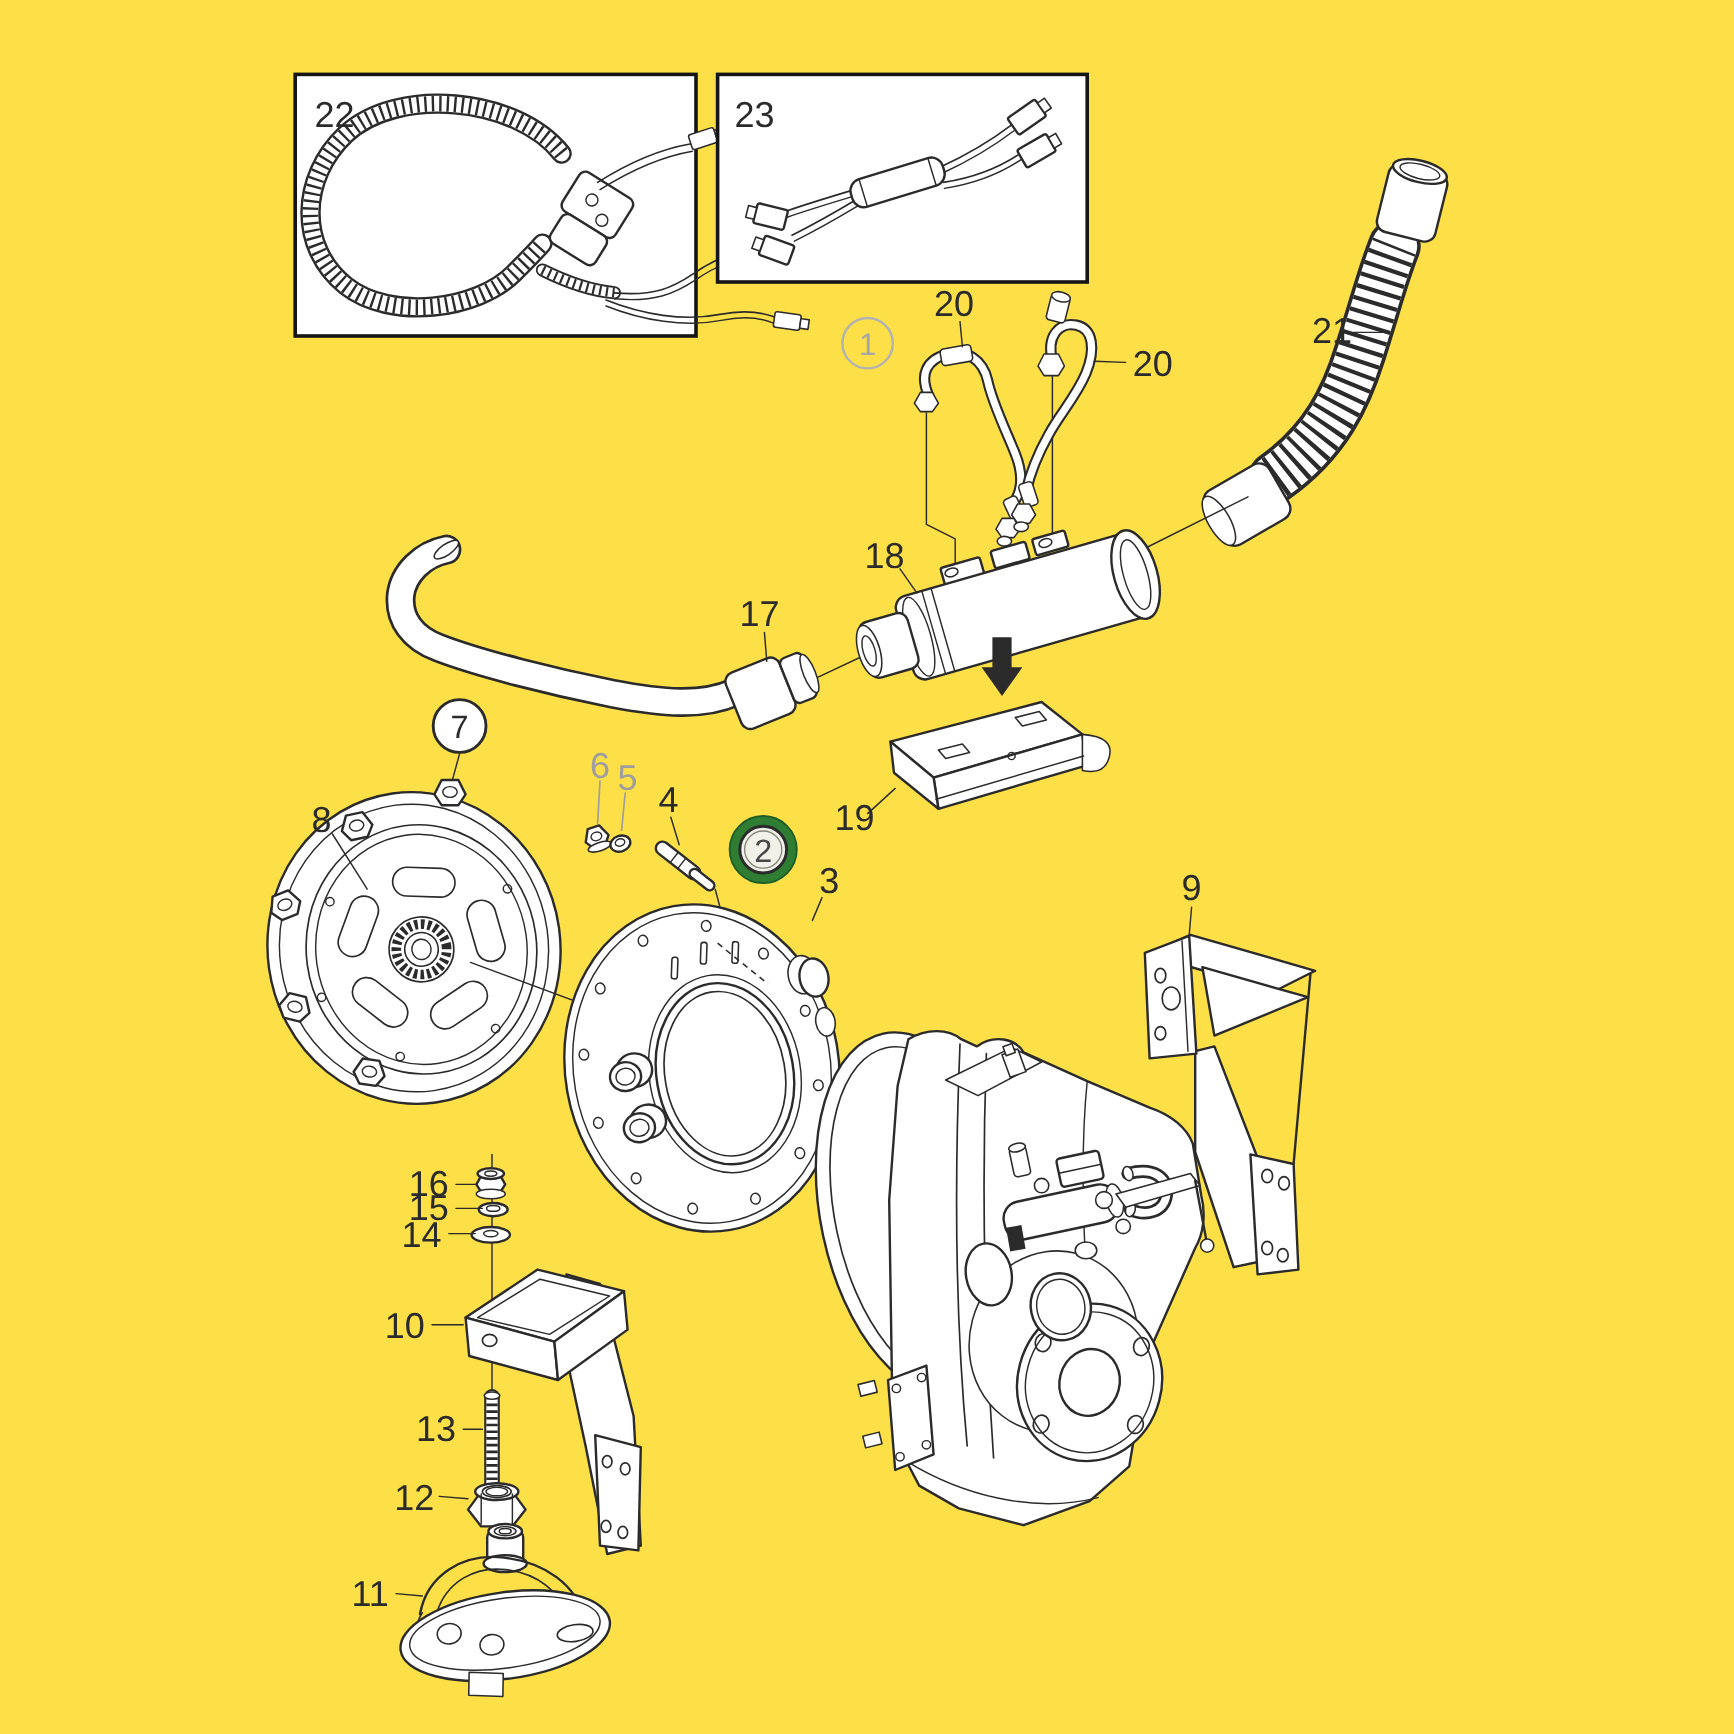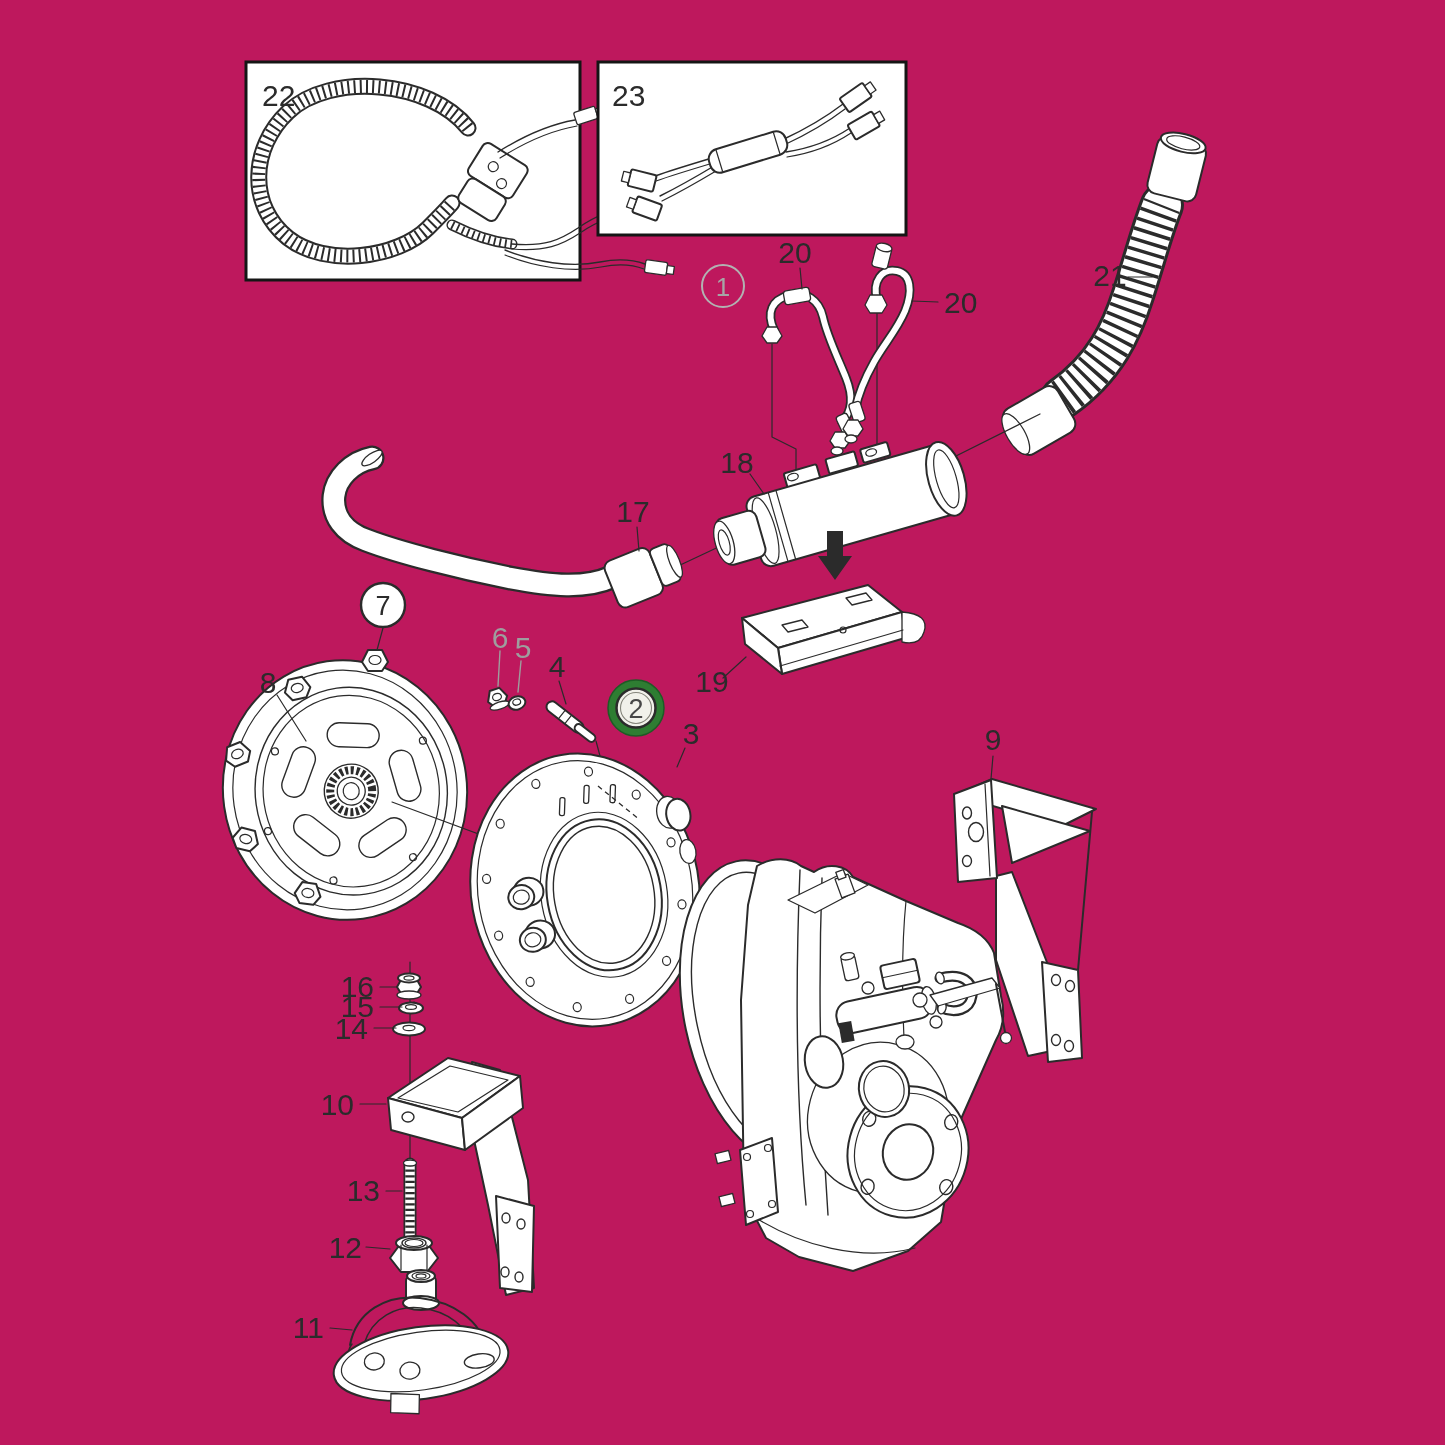--- a/index.html
+++ b/index.html
@@ -1,16 +1,16 @@
 <!DOCTYPE html>
 <html><head>
 <meta charset="utf-8">
 <style>
   html,body{margin:0;padding:0;background:#ffffff;}
-  #stage{position:relative;width:1445px;height:1445px;background:#be185d;overflow:hidden;}
+  #stage{position:relative;width:1445px;height:1445px;background:#fde047;overflow:hidden;}
   svg{position:absolute;left:0;top:0;}
   
   .ln  {fill:none;stroke:#2b2b2b;stroke-width:2;stroke-linecap:round;stroke-linejoin:round;}
   .ln1 {fill:none;stroke:#2b2b2b;stroke-width:1.2;stroke-linecap:round;stroke-linejoin:round;}
   .ln13{fill:none;stroke:#2b2b2b;stroke-width:1.4;stroke-linecap:round;stroke-linejoin:round;}
   .fw  {fill:#ffffff;stroke:#2b2b2b;stroke-width:2;stroke-linejoin:round;}
   .fw1 {fill:#ffffff;stroke:#2b2b2b;stroke-width:1.3;stroke-linejoin:round;}
   .mutln{fill:none;stroke:#9e9e9e;stroke-width:1.4;stroke-linecap:round;}
   .dash {fill:none;stroke:#2b2b2b;stroke-width:1.3;stroke-dasharray:5 4;}
   .blk {fill:#2b2b2b;stroke:none;}

